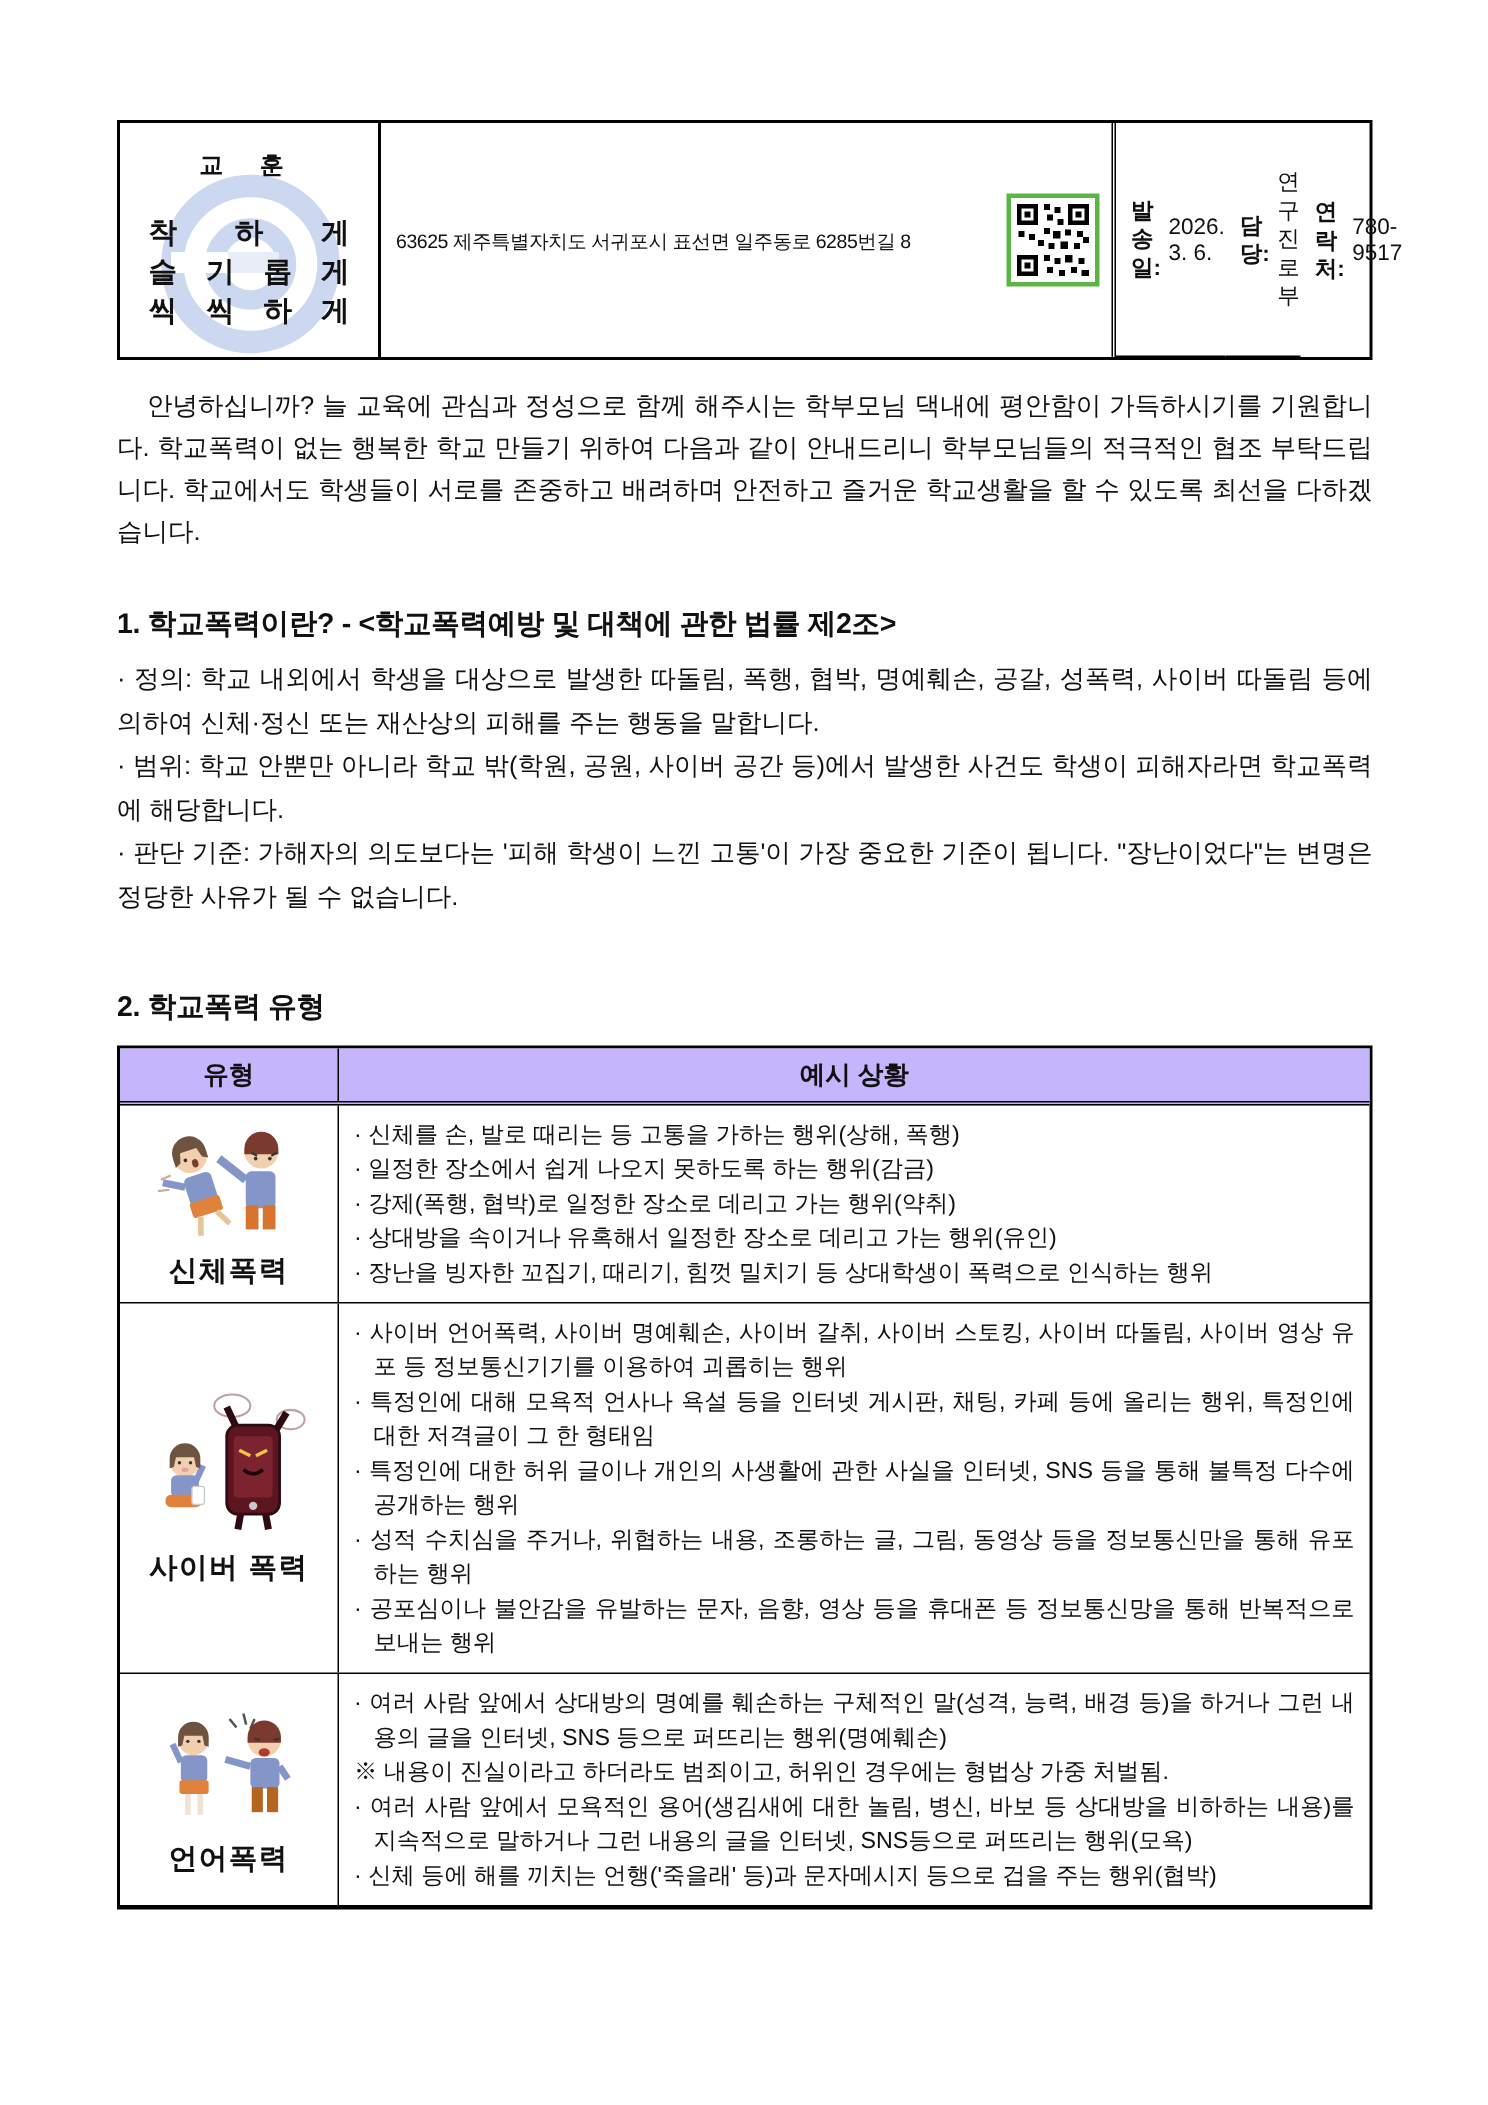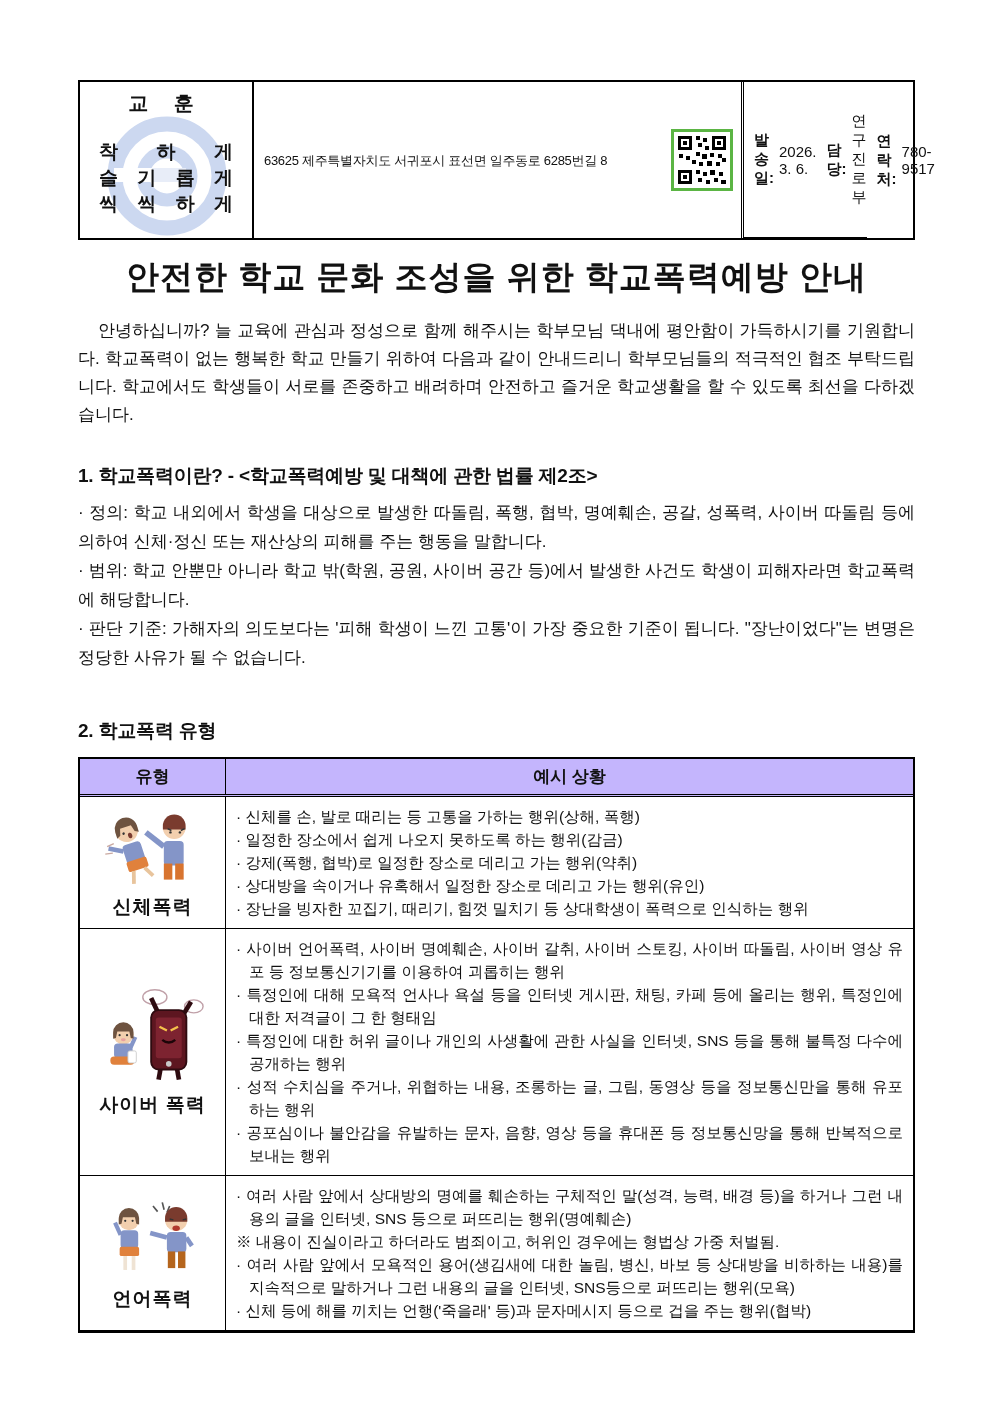--- a/index.html
+++ b/index.html
@@ -5,21 +5,21 @@
   * { margin:0; padding:0; box-sizing:border-box; }
   body { background:#fff; font-family:"Liberation Sans", sans-serif; color:#111; }
   .page { position:relative; width:992px; height:1403px; background:#fff; overflow:hidden; }
   .content { position:absolute; left:78px; top:80px; width:837px; }
 
   
   .header-box { display:flex; height:160px; border:2px solid #000; }
   .motto-cell { width:174px; border-right:2px solid #000; position:relative; text-align:center; padding-top:8px; overflow:hidden; }
   .motto-watermark { position:absolute; left:12px; top:28px; z-index:0; }
   .motto-inner { position:relative; z-index:1; }
-  .motto-title { font-size:20px; font-weight:bold; letter-spacing:10px; margin-bottom:22px; }
+  .motto-title { font-size:16px; font-weight:bold; letter-spacing:10px; margin-bottom:22px;margin-top:10px; }
   .motto-line { width:134px; margin:0 auto; font-size:19px; font-weight:bold; line-height:26px;
                 text-align:justify; text-align-last:justify; }
   .center-cell { flex:1; min-width:0; display:flex; flex-direction:column; }
   .center-top { height:106px; border-bottom:2px solid #000; text-align:center; padding-top:6px; }
   .slogan { font-size:15px; font-weight:bold; color:#15152e; letter-spacing:-0.3px; }
   .hl-red   { color:#e36c09; }
   .hl-green { color:#3faa35; }
   .hl-blue  { color:#3b4de0; }
   .gradient-bar { height:6px; width:90%; margin:2px auto 0;
       background:linear-gradient(to right,#4a0a73,#8a2bc2,#c79ae0,#efe2f7,#ffffff); }
@@ -137,21 +137,20 @@
           <span class="info-label">담당:</span>
           <span>연구진로부</span>
         </div>
         <div class="info-row">
           <span class="info-label">연락처:</span>
           <span>780-9517</span>
         </div>
       </div>
     </div>
 
-    <div class="main-title">안전한 학교 문화 조성을 위한 학교폭력예방 안내</div>
 
     <p class="intro">안녕하십니까? 늘 교육에 관심과 정성으로 함께 해주시는 학부모님 댁내에 평안함이 가득하시기를 기원합니다. 학교폭력이 없는 행복한 학교 만들기 위하여 다음과 같이 안내드리니 학부모님들의 적극적인 협조 부탁드립니다. 학교에서도 학생들이 서로를 존중하고 배려하며 안전하고 즐거운 학교생활을 할 수 있도록 최선을 다하겠습니다.</p>
 
     <div class="sec-heading">1. 학교폭력이란? - &lt;학교폭력예방 및 대책에 관한 법률 제2조&gt;</div>
     <div class="sec1-bullets">
       <p>· 정의: 학교 내외에서 학생을 대상으로 발생한 따돌림, 폭행, 협박, 명예훼손, 공갈, 성폭력, 사이버 따돌림 등에 의하여 신체·정신 또는 재산상의 피해를 주는 행동을 말합니다.</p>
       <p>· 범위: 학교 안뿐만 아니라 학교 밖(학원, 공원, 사이버 공간 등)에서 발생한 사건도 학생이 피해자라면 학교폭력에 해당합니다.</p>
       <p>· 판단 기준: 가해자의 의도보다는 '피해 학생이 느낀 고통'이 가장 중요한 기준이 됩니다. "장난이었다"는 변명은 정당한 사유가 될 수 없습니다.</p>
     </div>
 

